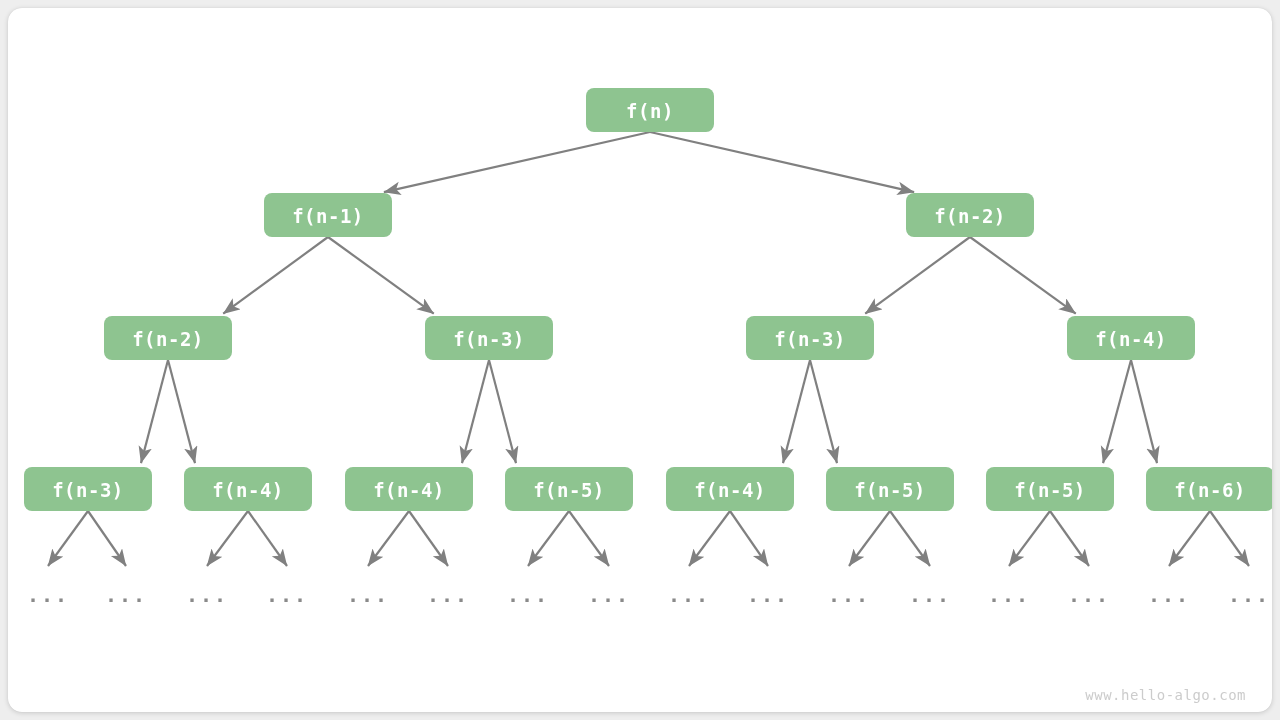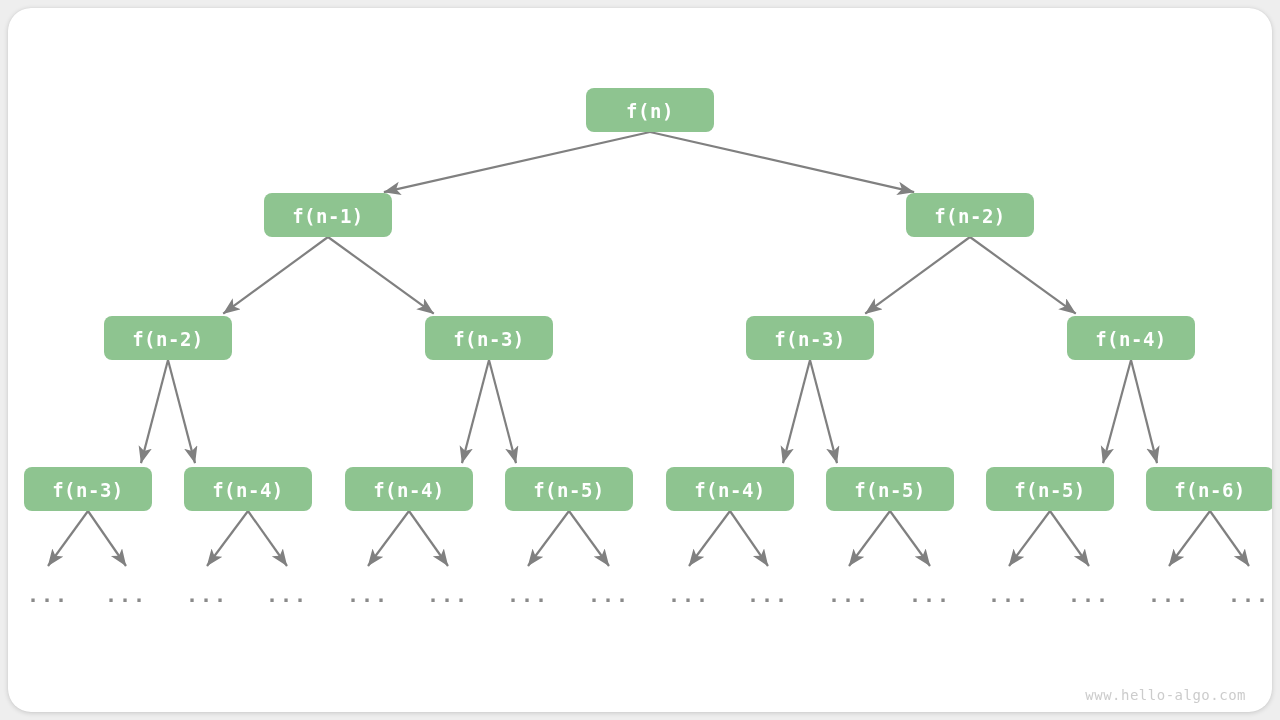--- a/index.html
+++ b/index.html
@@ -11,21 +11,21 @@
     font-family: "DejaVu Sans Mono", monospace;
     overflow: hidden;
   }
   #card {
     position: absolute;
     left: 8px;
     top: 8px;
     width: 1264px;
     height: 704px;
     background: #ffffff;
-    border-radius: 23px;
+    border-radius: 14px;
     box-shadow: 0 1px 5px rgba(0,0,0,0.16), 0 0 1px rgba(0,0,0,0.10);
     overflow: hidden;
   }
   svg#tree {
     position: absolute;
     left: 0;
     top: 0;
     width: 1280px;
     height: 720px;
   }

